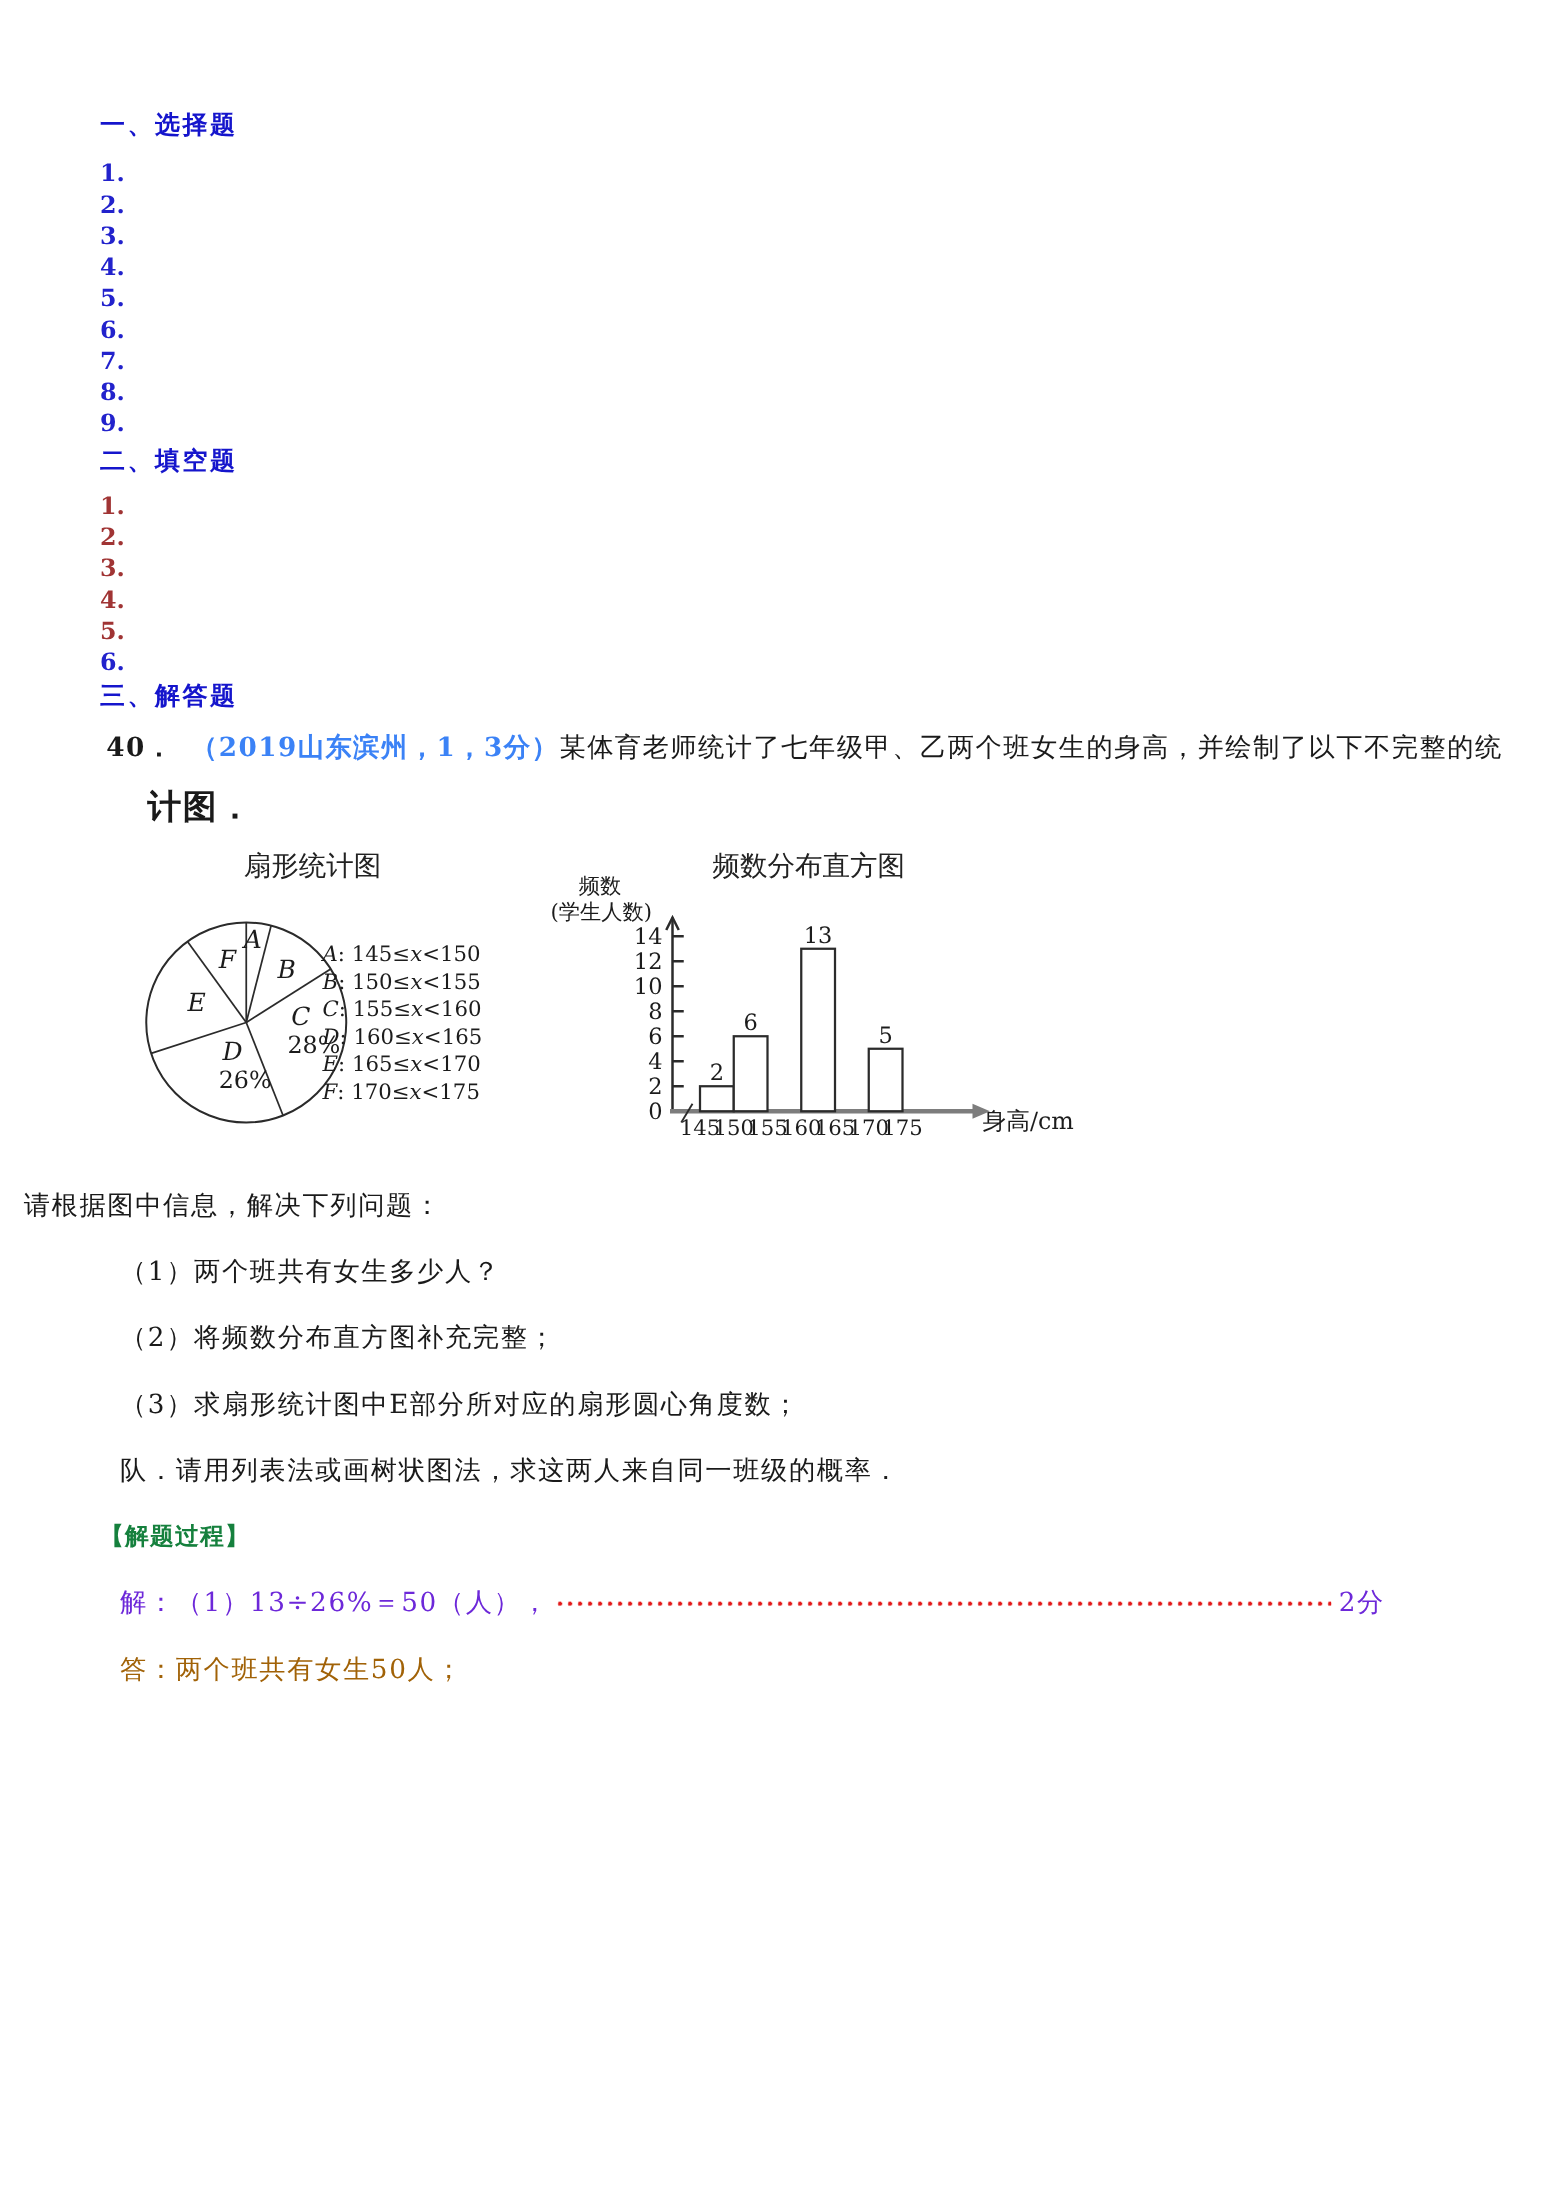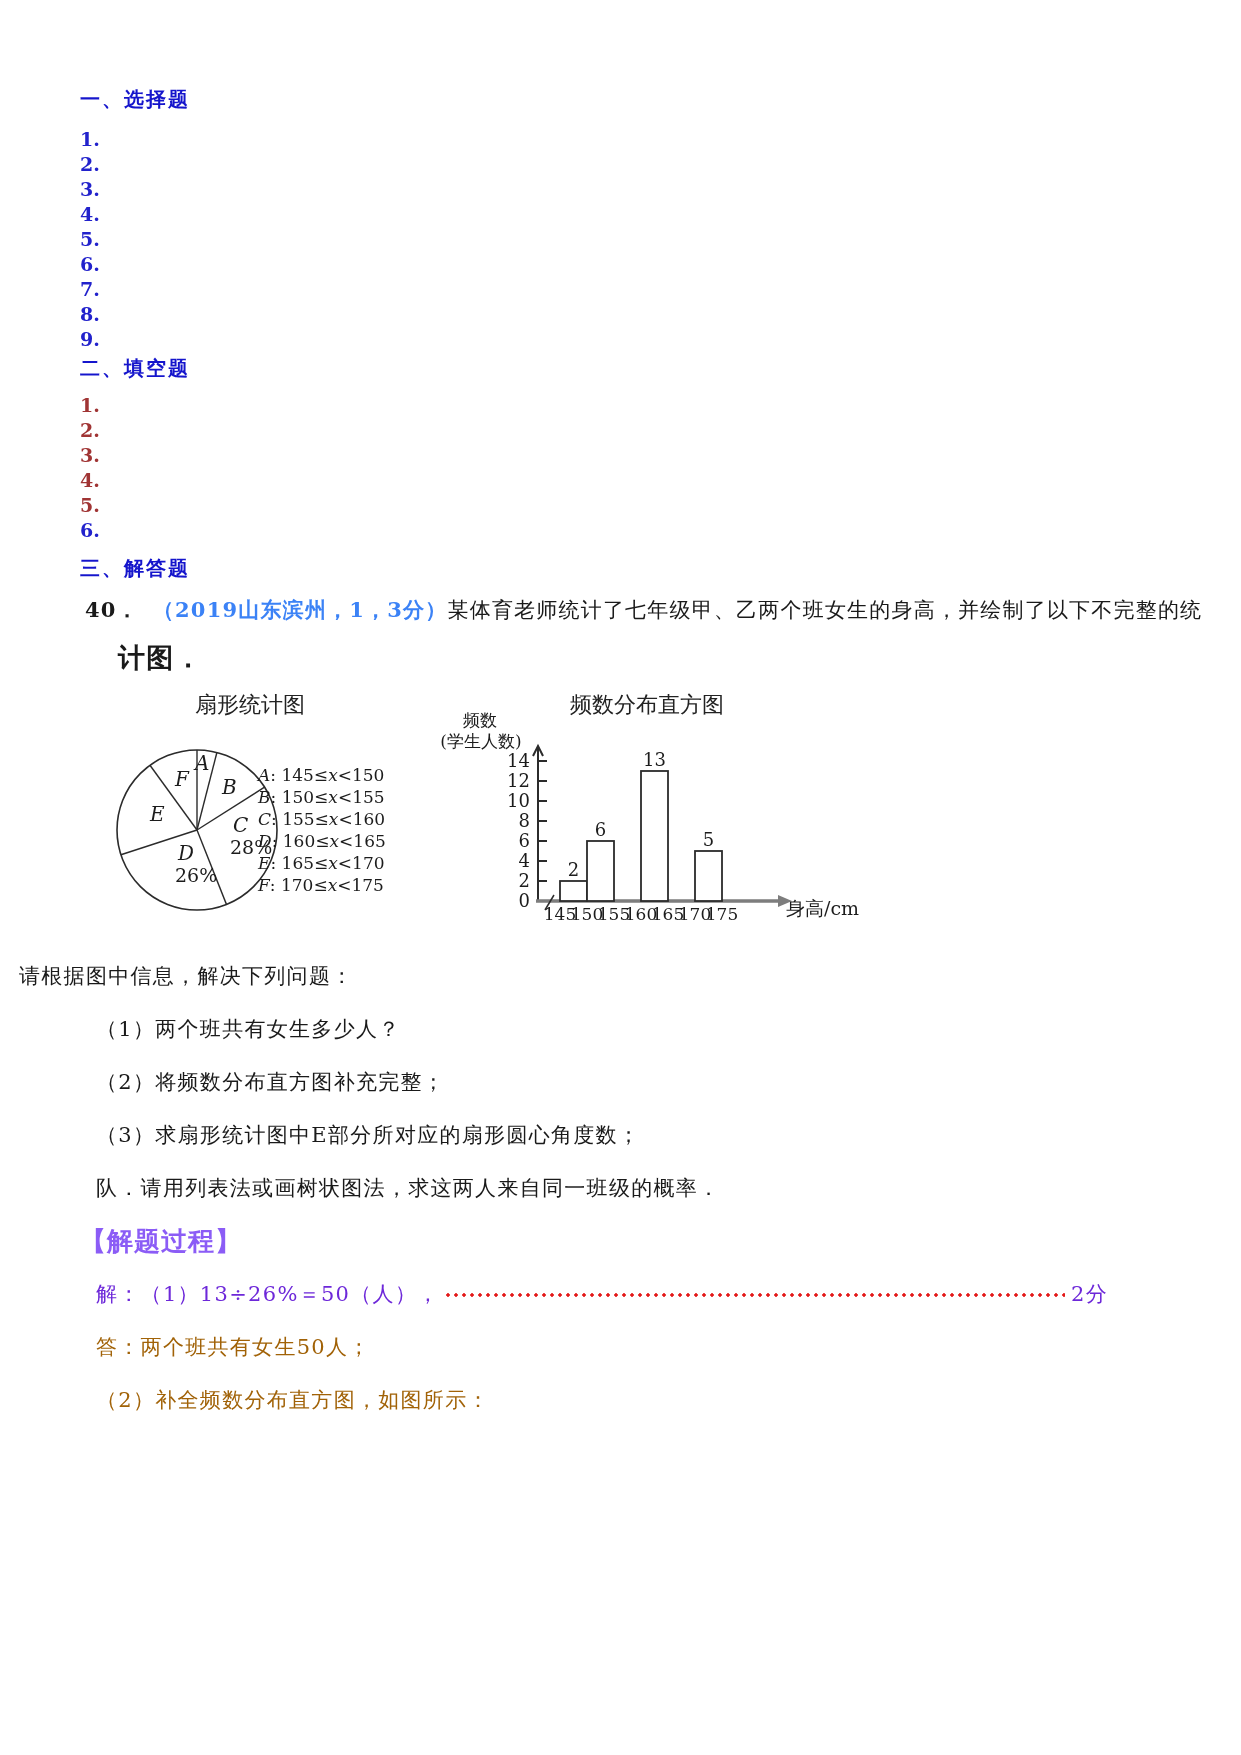--- a/index.html
+++ b/index.html
@@ -3,38 +3,38 @@
 <meta charset="utf-8">
 <style>
   html,body{margin:0;padding:0;background:#e8e8e8;}
   .page{
     width:1241px;height:1755px;background:#ffffff;margin:0 auto;
     box-sizing:border-box;padding-top:86px;position:relative;overflow:hidden;
     font-family:"DejaVu Serif","Liberation Serif",serif;color:#1a1a1a;
   }
   .sec{margin:0 0 0 80px;font-size:20px;font-weight:bold;line-height:26px;color:#1515cc;letter-spacing:2px;}
   .sec.m3{margin-top:3px;}
-  .sec.m4{margin-top:12px;}
+  .sec.m4{margin-top:0;}
   .numlist{margin:15px 0 0 80px;}
   .numlist.second{margin-top:12px;}
   .numlist .num{line-height:25px;font-size:19px;font-weight:bold;}
   .num.blue{color:#2222cc;}
   .num.red{color:#a03434;}
   .q23{margin:4px 0 0 85px;line-height:50px;font-size:21px;letter-spacing:1.2px;white-space:nowrap;}
   .q23 .qnum{font-weight:bold;margin-right:14px;}
   .q23 .cite{color:#3b82f6;font-weight:bold;}
   .q23cont{margin:0 0 0 118px;line-height:45px;font-size:27px;letter-spacing:1.2px;font-weight:bold;}
   svg.figs{display:block;margin:5px 0 0 80px;}
   svg .ctitle{font-size:22px;font-family:"DejaVu Serif","Liberation Serif",serif;fill:#222;}
   svg text{font-family:"DejaVu Serif","Liberation Serif",serif;fill:#1c1c1c;}
   svg .it{font-style:italic;}
   p.body{margin:0 0 0 96px;line-height:53px;font-size:21px;letter-spacing:1.3px;white-space:nowrap;}
   p.body.first{margin-top:15px;margin-left:19px;}
   p.red{color:#a16207;}
-  .solhead{margin:0 0 0 80px;line-height:53px;font-size:26px;font-weight:bold;color:#8b5cf6;letter-spacing:1px;font-family:Liberation Serif, serif;}
+  .solhead{margin:0 0 0 80px;line-height:53px;font-size:19px;font-weight:bold;color:#15803d;letter-spacing:1px;font-family:Liberation Serif, serif;}
   .sol-line{display:flex;align-items:center;width:1012px;margin:0 0 0 96px;line-height:53px;font-size:21px;color:#6d28d9;letter-spacing:1.3px;white-space:nowrap;}
   .leader{flex:1;height:53px;margin:0 6px;
     background-image:radial-gradient(circle at 3px 27px,#e31919 1.5px,rgba(0,0,0,0) 1.9px);
     background-size:8px 53px;background-repeat:repeat-x;}
 </style>
 </head>
 <body>
 
 <div class="page">
 
@@ -139,15 +139,14 @@
   <p class="body">（3）求扇形统计图中E部分所对应的扇形圆心角度数；</p>
   <p class="body">队．请用列表法或画树状图法，求这两人来自同一班级的概率．</p>
 
   <div class="solhead">【解题过程】</div>
   <p class="sol-line">
     <span>解：（1）13÷26%＝50（人），</span>
     <span class="leader"></span>
     <span>2分</span>
   </p>
   <p class="body red">答：两个班共有女生50人；</p>
-  <p class="body red">（2）补全频数分布直方图，如图所示：</p>
 
 </div>
 
 </body></html>

